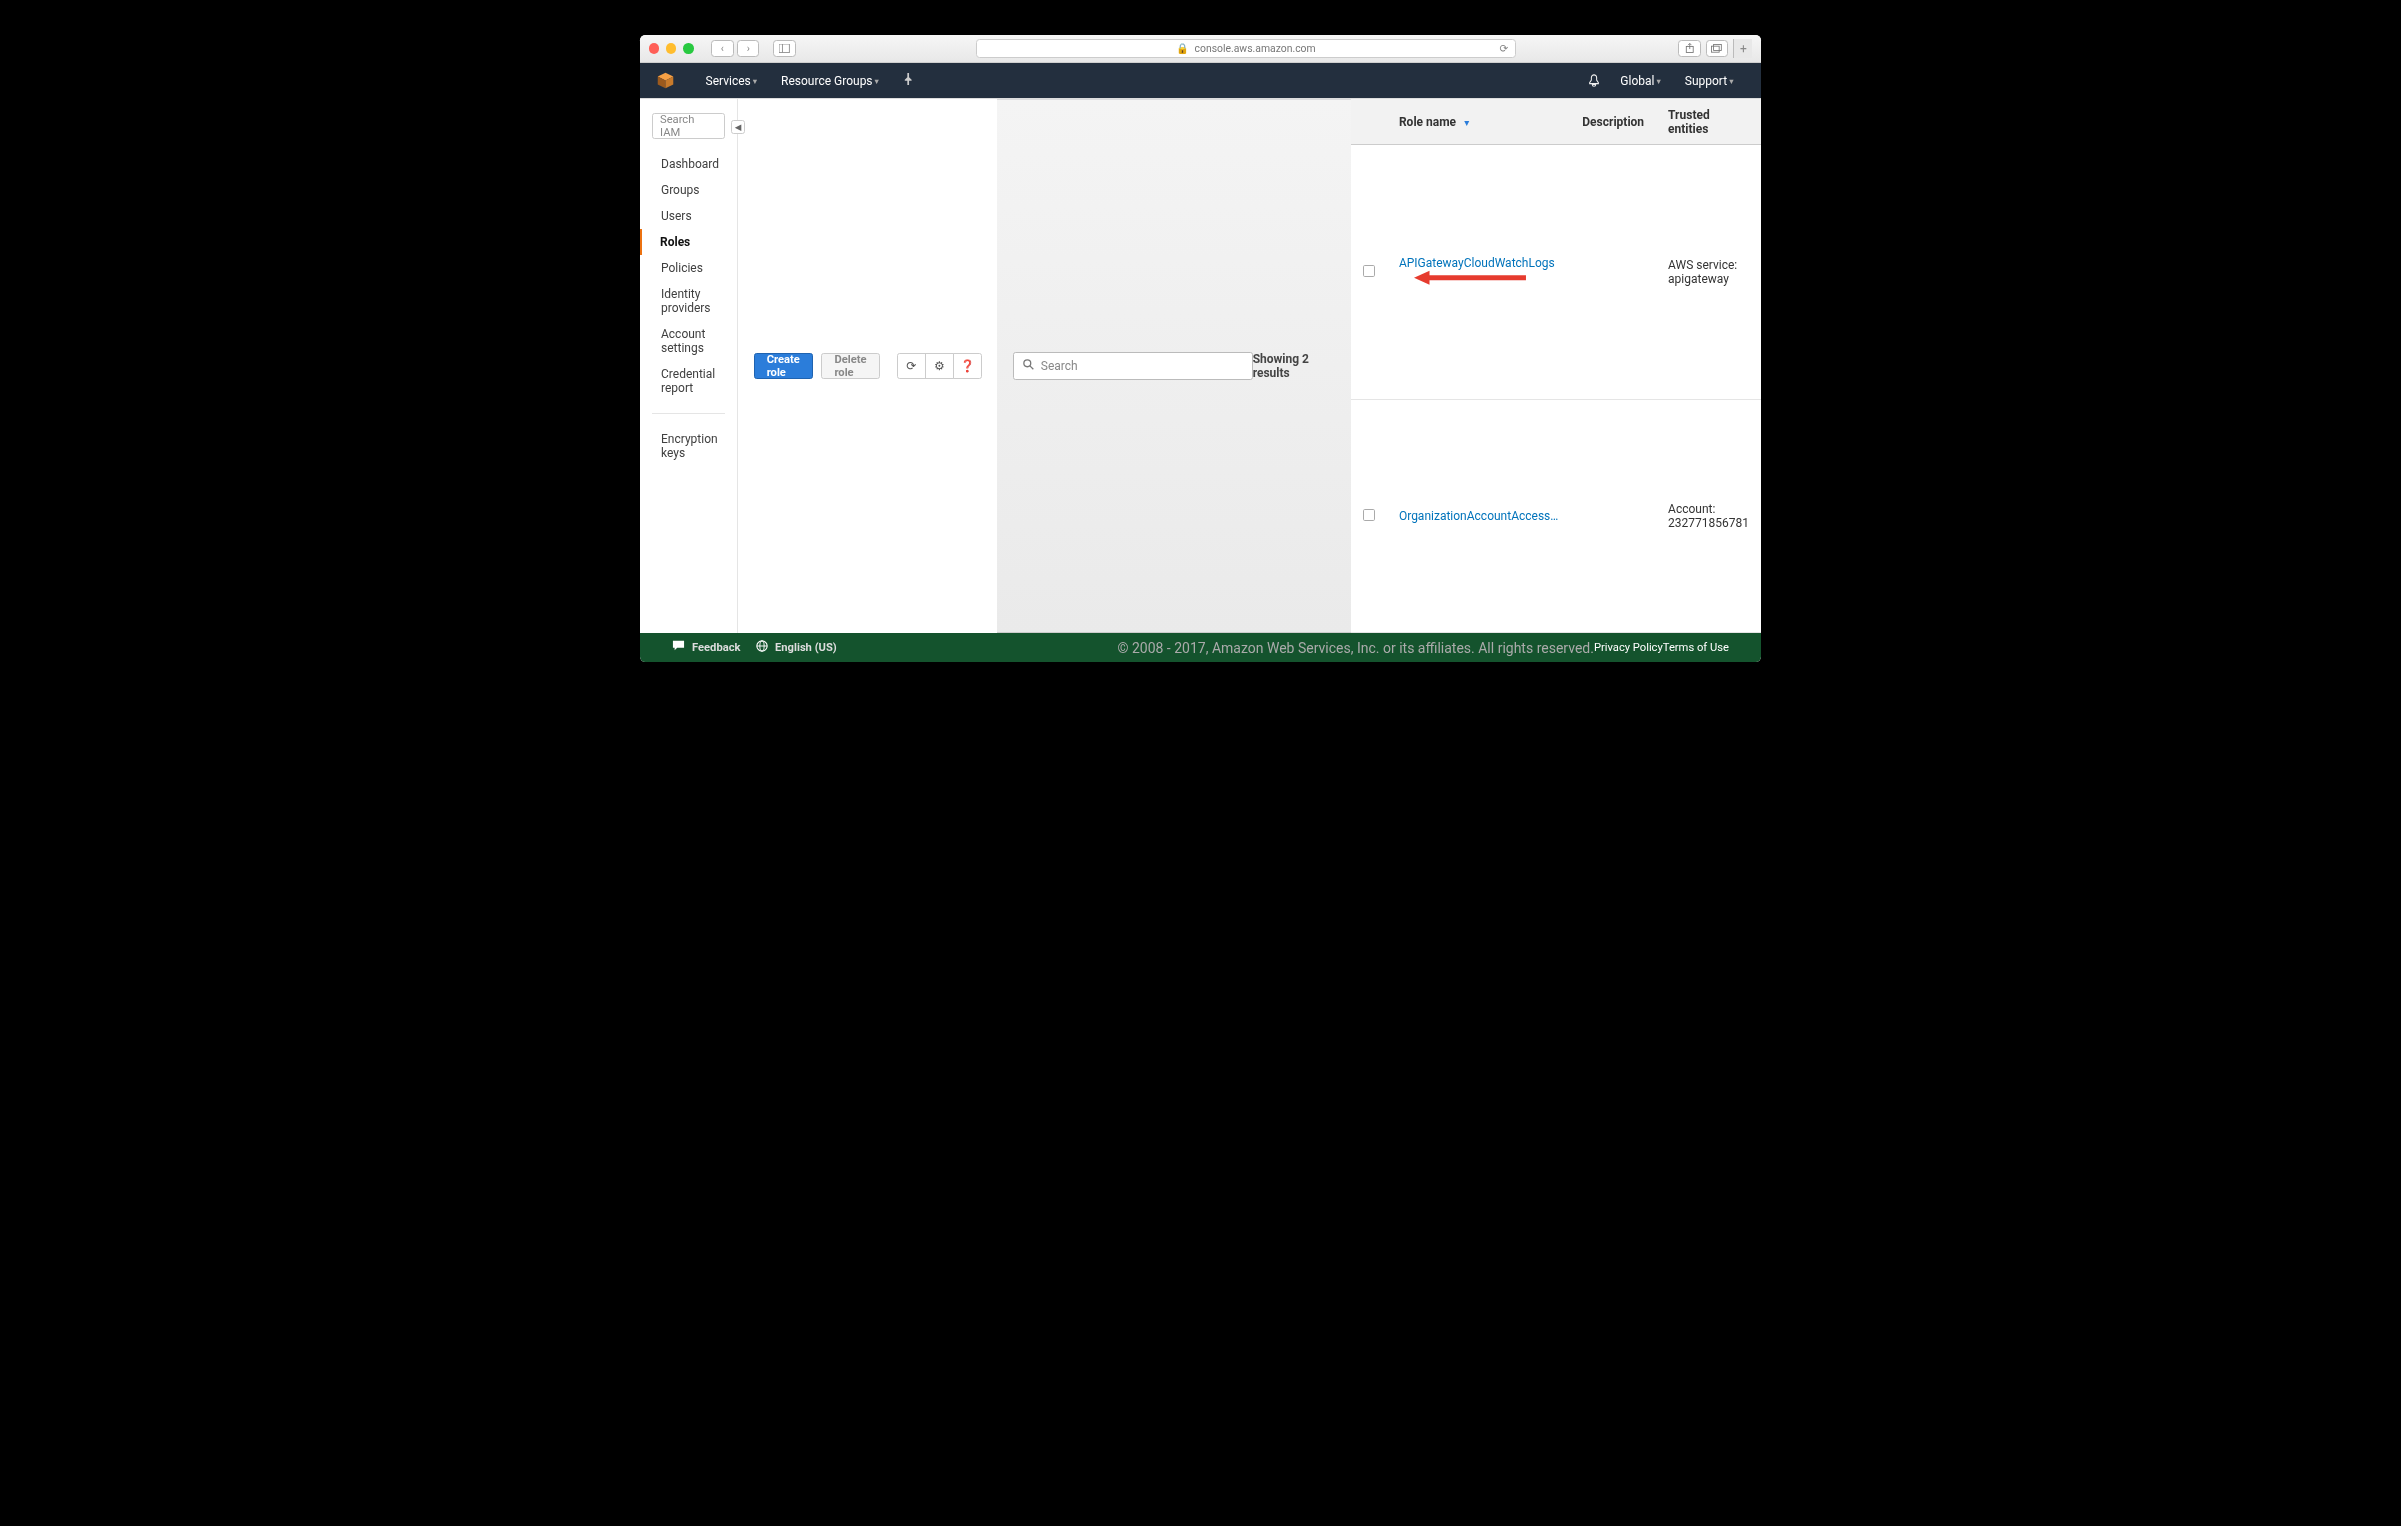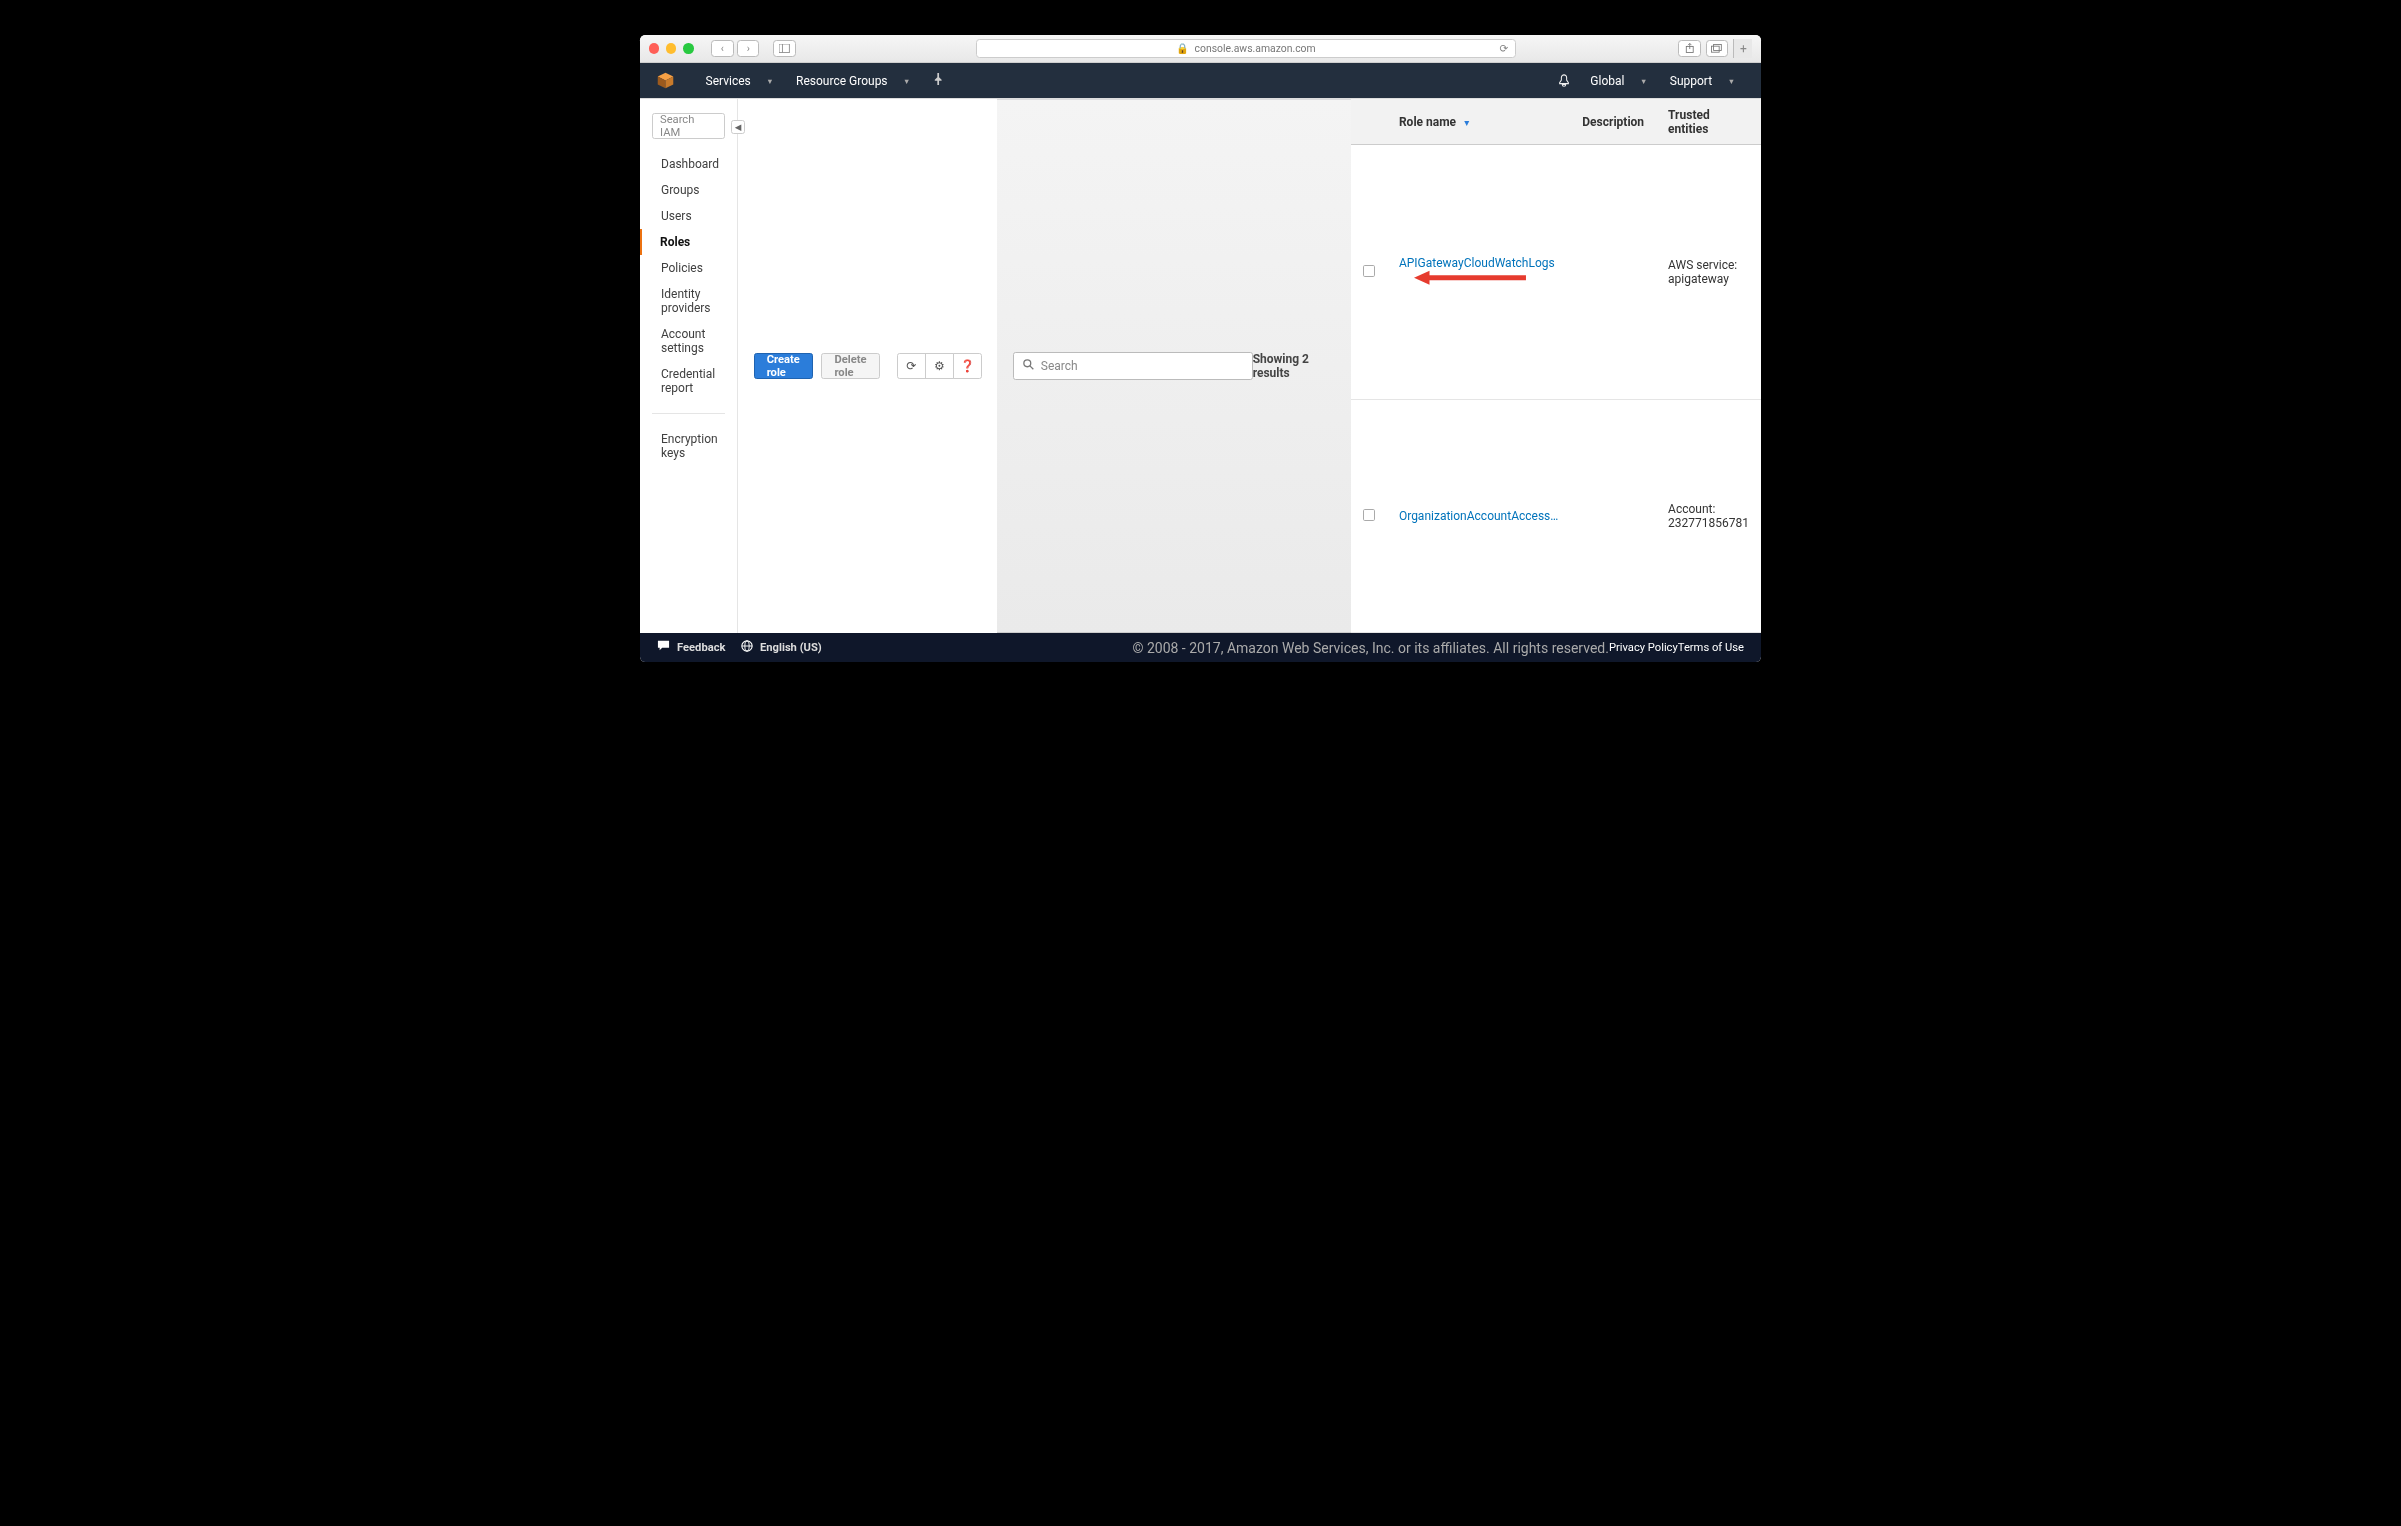--- a/index.html
+++ b/index.html
@@ -13,21 +13,21 @@
   .navbtn { width:22.4px; height:17px; border:0.9px solid #bbb; border-radius:3.5px; background:#fff; display:flex;align-items:center;justify-content:center; color:#888; font-size:10.4px;}
   .urlbar { flex:1; margin:0 155px 0 173px; height:19px; border:0.9px solid #ccc; border-radius:3.5px; background:#fff; display:flex; align-items:center; justify-content:center; color:#777; font-size:10.4px; gap:5.2px; position:relative;}
   .urlbar .reload{position:absolute; right:7px; color:#888;}
   .tb-right{display:flex; gap:5.2px; align-items:center;}
   .tb-icon{width:22.4px;height:17px;border:0.9px solid #bbb;border-radius:3.5px;display:flex;align-items:center;justify-content:center;color:#777;font-size:10.4px;background:#fff;}
   .newtab{width:19px;height:19px;border-left:0.9px solid #bbb;background:#e8e8e8;display:flex;align-items:center;justify-content:center;color:#888;font-size:12px;}
 
   .aws-header{height:35px;background:#232f3e;display:flex;align-items:center;color:#fff;padding:0 15.5px;font-size:12px;}
   .aws-logo{width:19px;height:19px;margin-right:19px;display:flex;align-items:center;justify-content:center;}
   .aws-logo svg{display:block;}
-  .hmenu{display:flex;align-items:center;gap:17px;padding:0 12px;height:100%;cursor:pointer;}
+  .hmenu{display:flex;align-items:center;gap:2px;padding:0 12px;height:100%;cursor:pointer;}
   .hmenu .caret{font-size:8.6px;color:#aaa;}
   .hspacer{flex:1;}
   .bell{width:29px;display:flex;justify-content:center;}
 
   .body{display:flex;min-height:535px;border-top:0.9px solid #ddd;}
   .sidebar{width:168px;padding:14px 0 14px 0;border-right:0.9px solid #e5e5e5;position:relative;}
   .sidebar .search{margin:0 12px 12px 12px;height:26px;border:0.9px solid #ccc;border-radius:2.6px;padding:0 7px;font-size:11.2px;color:#888;display:flex;align-items:center;}
   .collapse{position:absolute;right:-7.8px;top:21px;width:14px;height:14px;border:0.9px solid #ccc;border-radius:2.6px;background:#fff;display:flex;align-items:center;justify-content:center;font-size:8.6px;color:#666;}
   .navlist{list-style:none;}
   .navlist li{padding:6px 12px 6px 21px;font-size:12px;color:#404040;cursor:pointer;}
@@ -52,21 +52,21 @@
   table{width:100%;border-collapse:collapse;font-size:12px;}
   thead th{background:#f2f2f2;border-bottom:0.9px solid #ccc;text-align:left;padding:8.6px 12px;font-weight:700;color:#333;}
   thead th.cbcol{width:38px;}
   tbody td{padding:8.6px 12px;border-bottom:0.9px solid #e5e5e5;color:#333;vertical-align:middle;}
   .cb{width:12px;height:12px;border:0.9px solid #aaa;border-radius:1.7px;display:inline-block;background:#fff;}
   .link{color:#0073bb;cursor:pointer;}
   .sortcaret{color:#2b7dda;font-size:8.6px;margin-left:3.5px;}
 
   .annot-arrow{display:inline-block;vertical-align:middle;margin-left:15.5px;}
 
-  .footer{height:29px;background:#0f172a;color:#ddd;display:flex;align-items:center;padding:0 17px;font-size:11.2px;}
+  .footer{height:29px;background:#14532d;color:#ddd;display:flex;align-items:center;padding:0 32px;font-size:11.2px;}
   .footer .flink{color:#fff;cursor:pointer;}
   .footer .fspacer{flex:1;}
   .footer .fitem{display:flex;align-items:center;gap:7px;cursor:pointer;}
 </style>
 </head>
 <body>
 
 <div class="window">
 
   <div class="titlebar">

